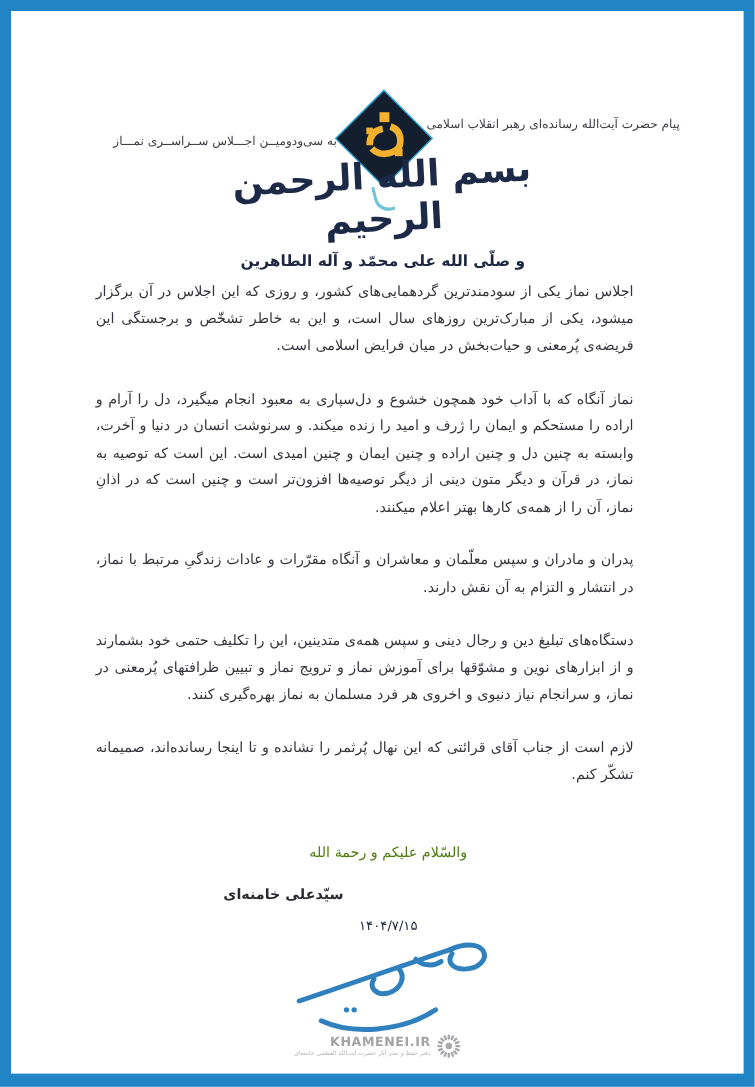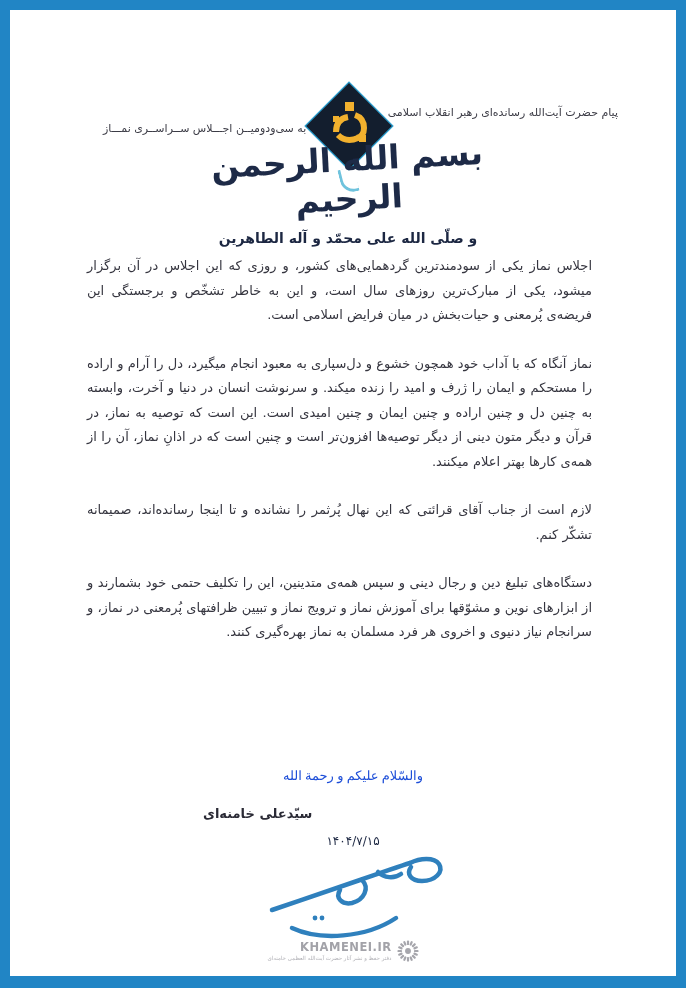--- a/index.html
+++ b/index.html
@@ -58,25 +58,25 @@
   
   .letter-body{
     position:absolute;
     top:244px; right:84px;
     width:505px;
     font-size:13px;
     line-height:24.5px;
     color:#35353f;
     text-align:justify;
   }
-  .letter-body p{ margin:0 0 24px 0; }
+  .letter-body p{ margin:0 16px 24px 0; }
   
   .closing-salam{
     position:absolute; top:758px; left:193px; width:300px;
-    text-align:center; font-size:13px; color:#1d4ed8;font-family:Liberation Serif, serif;
+    text-align:center; font-size:13px; color:#4d7c0f;
   }
   .closing-name{
     position:absolute; top:796px; left:193px; width:300px;
     text-align:left; font-size:13px; font-weight:700; color:#2a2a35;
   }
   .closing-date{
     position:absolute; top:824px; left:193px; width:300px;
     text-align:center; font-size:12px; font-weight:400; color:#1c2742;
     letter-spacing:1px;
   }
@@ -124,22 +124,23 @@
 
   <div class="hdr-text hdr-left">به سی‌ودومیــن اجـــلاس ســراســری نمـــاز</div>
 
   <div class="bismillah">بسم الله الرحمن الرحیم</div>
   <div class="calli-accent"></div>
   <div class="salawat">و صلّی الله علی محمّد و آله الطاهرین</div>
 
   <div class="letter-body">
     <p>اجلاس نماز یکی از سودمندترین گردهمایی‌های کشور، و روزی که این اجلاس در آن برگزار میشود، یکی از مبارک‌ترین روزهای سال است، و این به خاطر تشخّص و برجستگی این فریضه‌ی پُرمعنی و حیات‌بخش در میان فرایض اسلامی است.</p>
     <p>نماز آنگاه که با آداب خود همچون خشوع و دل‌سپاری به معبود انجام میگیرد، دل را آرام و اراده را مستحکم و ایمان را ژرف و امید را زنده میکند. و سرنوشت انسان در دنیا و آخرت، وابسته به چنین دل و چنین اراده و چنین ایمان و چنین امیدی است. این است که توصیه به نماز، در قرآن و دیگر متون دینی از دیگر توصیه‌ها افزون‌تر است و چنین است که در اذانِ نماز، آن را از همه‌ی کارها بهتر اعلام میکنند.</p>
+    <p>پدران و مادران و سپس معلّمان و معاشران و آنگاه مقرّرات و عادات زندگیِ مرتبط با نماز، در انتشار و التزام به آن نقش دارند.</p>
+    <p>دستگاه‌های تبلیغ دین و رجال دینی و سپس همه‌ی متدینین، این را تکلیف حتمی خود بشمارند و از ابزارهای نوین و مشوّقها برای آموزش نماز و ترویج نماز و تبیین ظرافتهای پُرمعنی در نماز، و سرانجام نیاز دنیوی و اخروی هر فرد مسلمان به نماز بهره‌گیری کنند.</p>
     <p>لازم است از جناب آقای قرائتی که این نهال پُرثمر را نشانده و تا اینجا رسانده‌اند، صمیمانه تشکّر کنم.</p>
-    <p>دستگاه‌های تبلیغ دین و رجال دینی و سپس همه‌ی متدینین، این را تکلیف حتمی خود بشمارند و از ابزارهای نوین و مشوّقها برای آموزش نماز و ترویج نماز و تبیین ظرافتهای پُرمعنی در نماز، و سرانجام نیاز دنیوی و اخروی هر فرد مسلمان به نماز بهره‌گیری کنند.</p>
   </div>
 
   <div class="closing-salam">والسّلام علیکم و رحمة الله</div>
   <div class="closing-name">سیّدعلی خامنه‌ای</div>
   <div class="closing-date">۱۴۰۴/۷/۱۵</div>
 
   <div class="signature">
     <svg viewBox="0 0 200 100" width="200" height="100">
       <g fill="none" stroke="#2f80bd" stroke-width="4.5" stroke-linecap="round">
         <path d="M14,62 C44,52 78,40 102,32 C126,24 142,18 152,15"></path>

